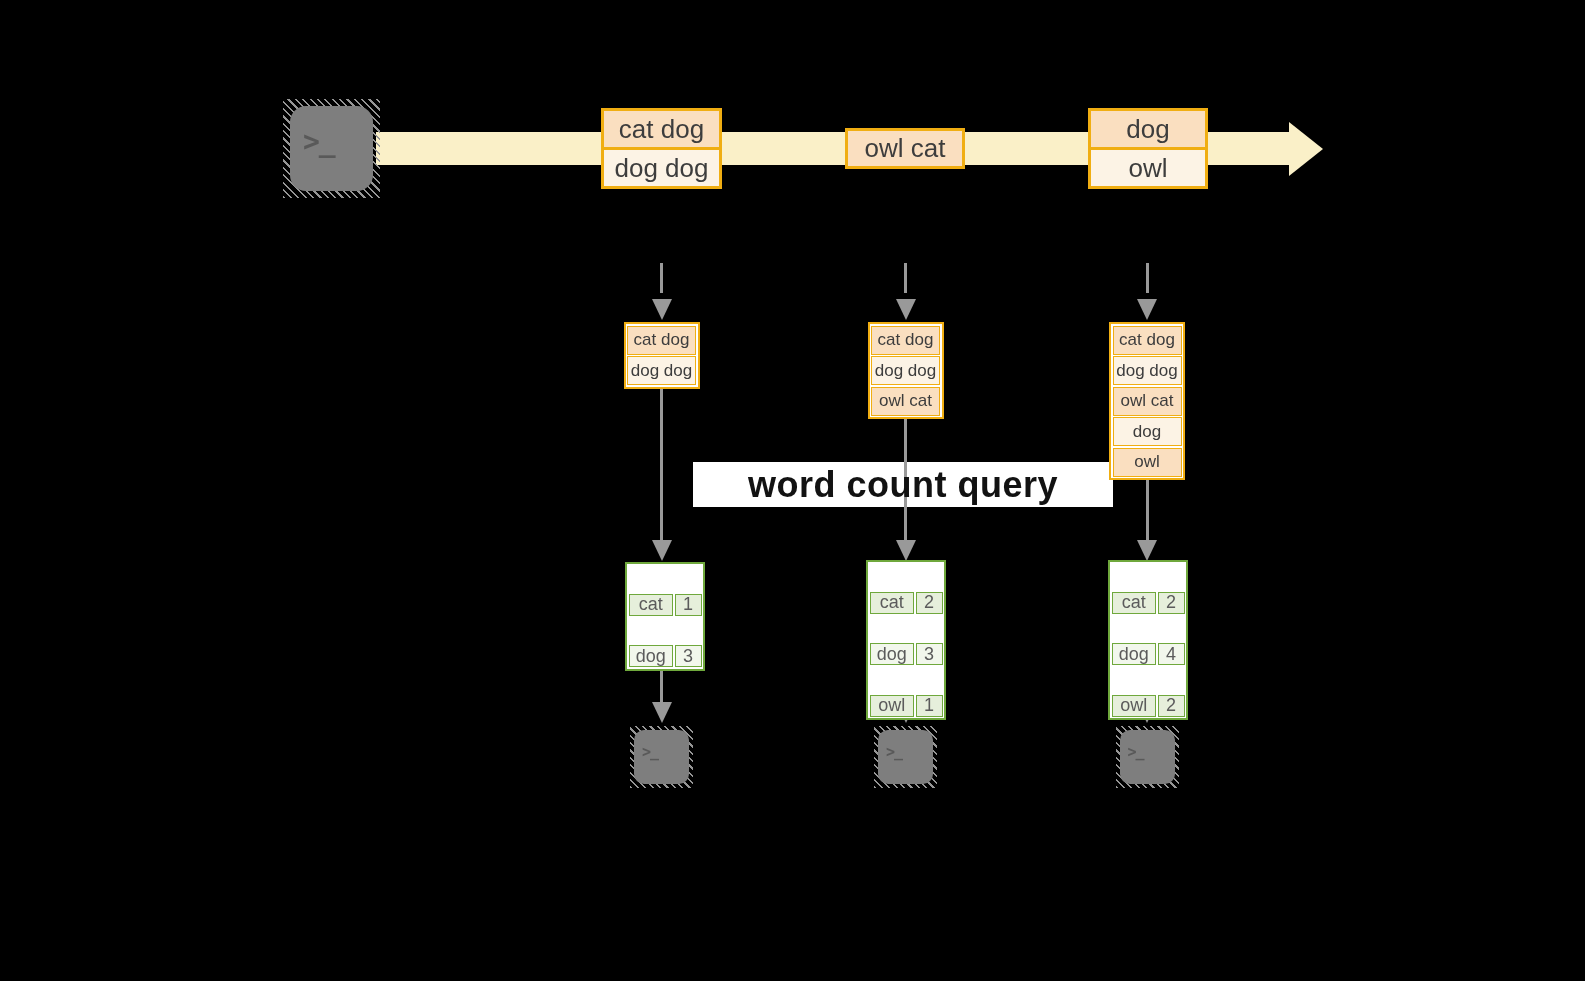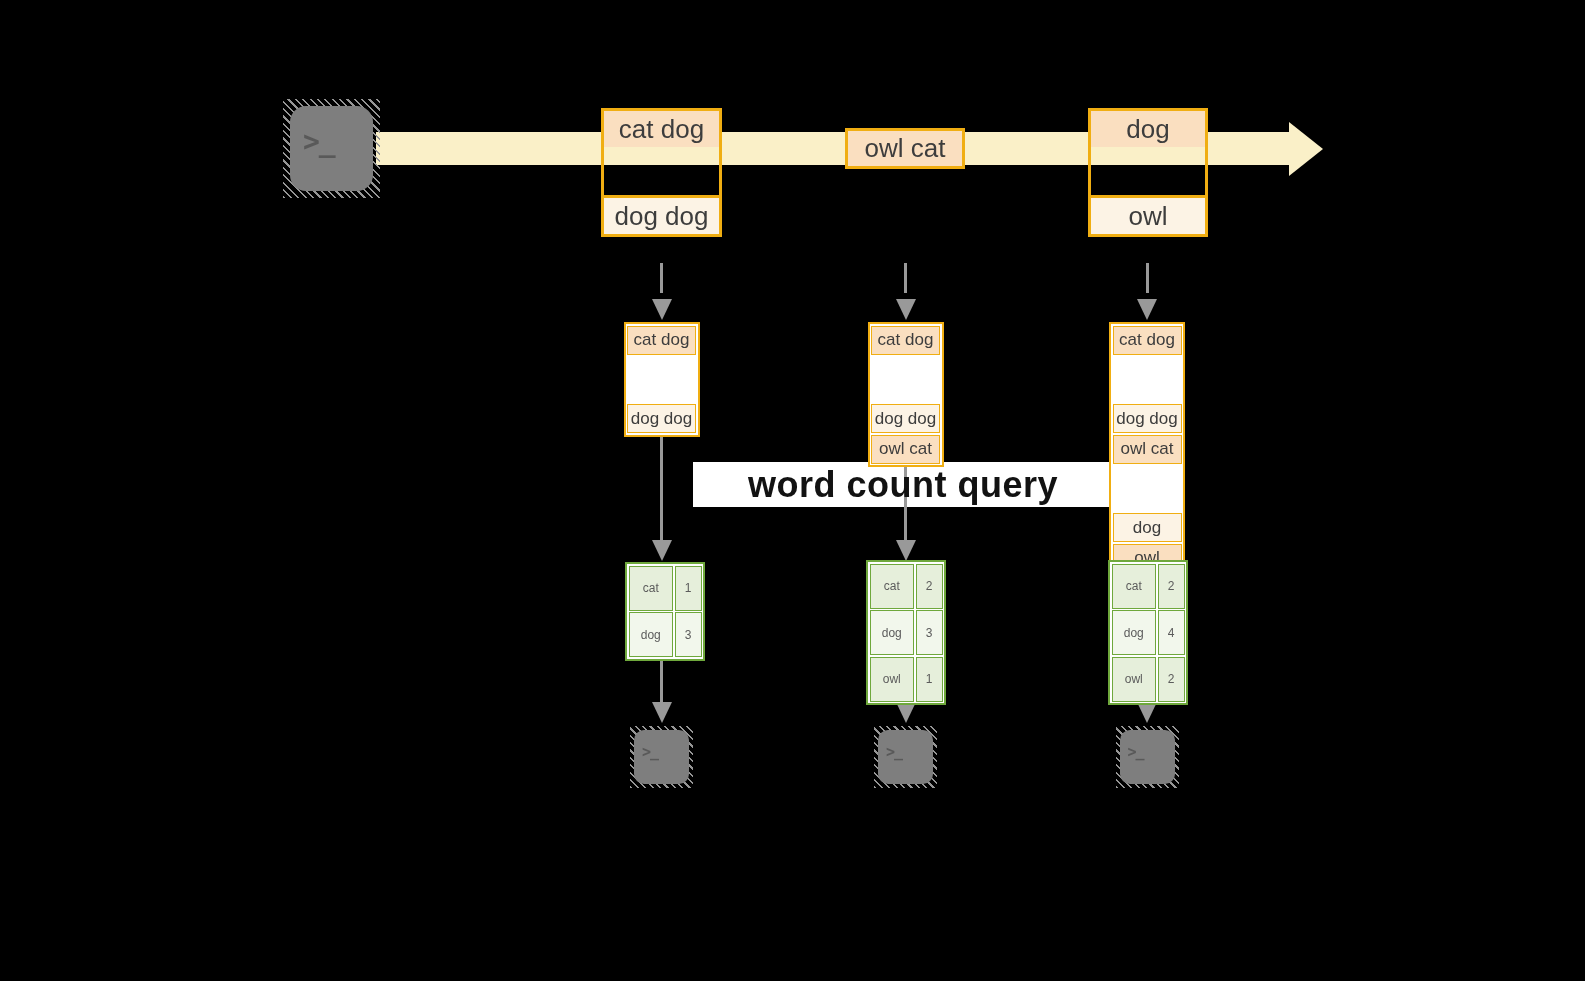--- a/index.html
+++ b/index.html
@@ -29,35 +29,35 @@
   .band{background:var(--band);z-index:1;}
   .band-head{width:0;height:0;border-top:27px solid transparent;border-bottom:27px solid transparent;
              border-left:34px solid var(--band);z-index:1;}
 
   
   .obox{border:3px solid var(--orange);z-index:3;box-sizing:border-box;}
   .obox .cell{display:flex;align-items:center;justify-content:center;
               font-size:26px;color:var(--textdark);}
   .obox .cell + .cell{border-top:3px solid var(--orange);}
   .peach{background:var(--peach);}
-  .cream{background:var(--cream);margin-top:48px;}
+  .cream{background:var(--cream);}
 
   
   .stack{background:#fff;border:2.5px solid var(--orange);padding:1.5px;box-sizing:border-box;
          display:flex;flex-direction:column;gap:1.5px;z-index:4;}
   .stack .scell{border:1.5px solid var(--orange);height:29px;box-sizing:border-box;
                 display:flex;align-items:center;justify-content:center;
                 font-size:17px;color:var(--textdark);}
 
   
   .gtable{background:#fff;border:2.5px solid var(--green);padding:1.5px;box-sizing:border-box;
           display:grid;grid-template-columns:1fr 27px;gap:1.5px;z-index:4;}
-  .gtable .gcell{border:1.5px solid var(--green);height:45px;box-sizing:border-box;
+  .gtable .gcell{border:1.5px solid var(--green);height:22px;box-sizing:border-box;
                  display:flex;align-items:center;justify-content:center;
-                 font-size:12px;color:#5B5B5B;}
+                 font-size:18px;color:#5B5B5B;margin-top:28px;}
   .ga{background:var(--gcellA);}
   .gb{background:var(--gcellB);}
 
   
   .vline{width:3px;background:var(--gray);z-index:3;}
   .dhead{width:0;height:0;border-left:10px solid transparent;border-right:10px solid transparent;
          border-top:21px solid var(--gray);z-index:3;}
 
   
   .label-bg{background:#fff;z-index:2;}

